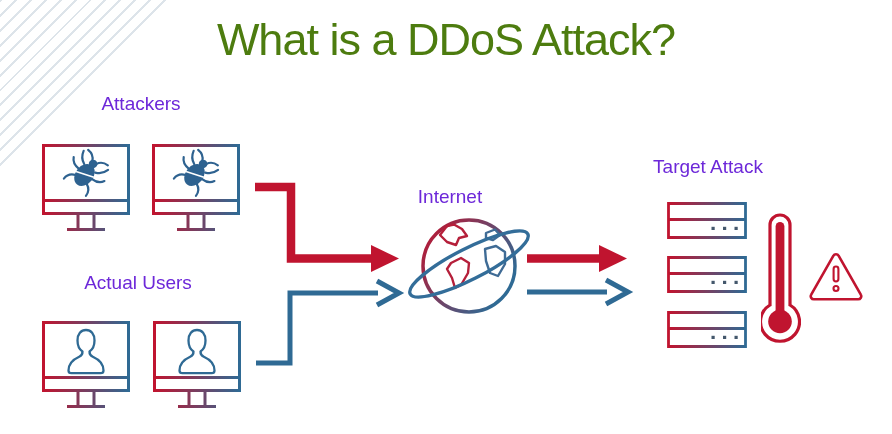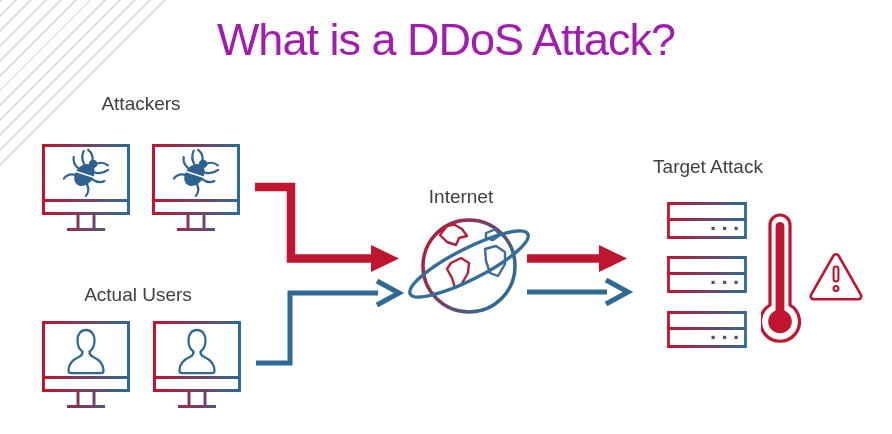--- a/index.html
+++ b/index.html
@@ -21,32 +21,32 @@
   }
   .title {
     position: absolute;
     left: 0; right: 0;
     top: 14px;
     margin: 0;
     text-align: center;
     font-size: 45px;
     font-weight: 400;
     letter-spacing: -1px;
-    color: #a21caf;
+    color: #4d7c0f;
   }
   .lbl {
     position: absolute;
     transform: translateX(-50%);
     font-size: 19px;
     white-space: nowrap;
-    color: #404040;
+    color: #6d28d9;
   }
   .lbl-attackers    { left: 141px; top: 93px; }
-  .lbl-actual-users { left: 138px; top: 284px; }
-  .lbl-internet     { left: 461px; top: 186px; }
+  .lbl-actual-users { left: 138px; top: 272px; }
+  .lbl-internet     { left: 450px; top: 186px; }
   .lbl-target       { left: 708px; top: 156px; }
   .icon { position: absolute; }
   .mon-a1 { left: 42px;  top: 144px; }
   .mon-a2 { left: 152px; top: 144px; }
   .mon-u1 { left: 42px;  top: 321px; }
   .mon-u2 { left: 153px; top: 321px; }
   .globe  { left: 402px; top: 212px; }
   .srv1   { left: 667px; top: 202px; }
   .srv2   { left: 667px; top: 256px; }
   .srv3   { left: 667px; top: 311px; }

